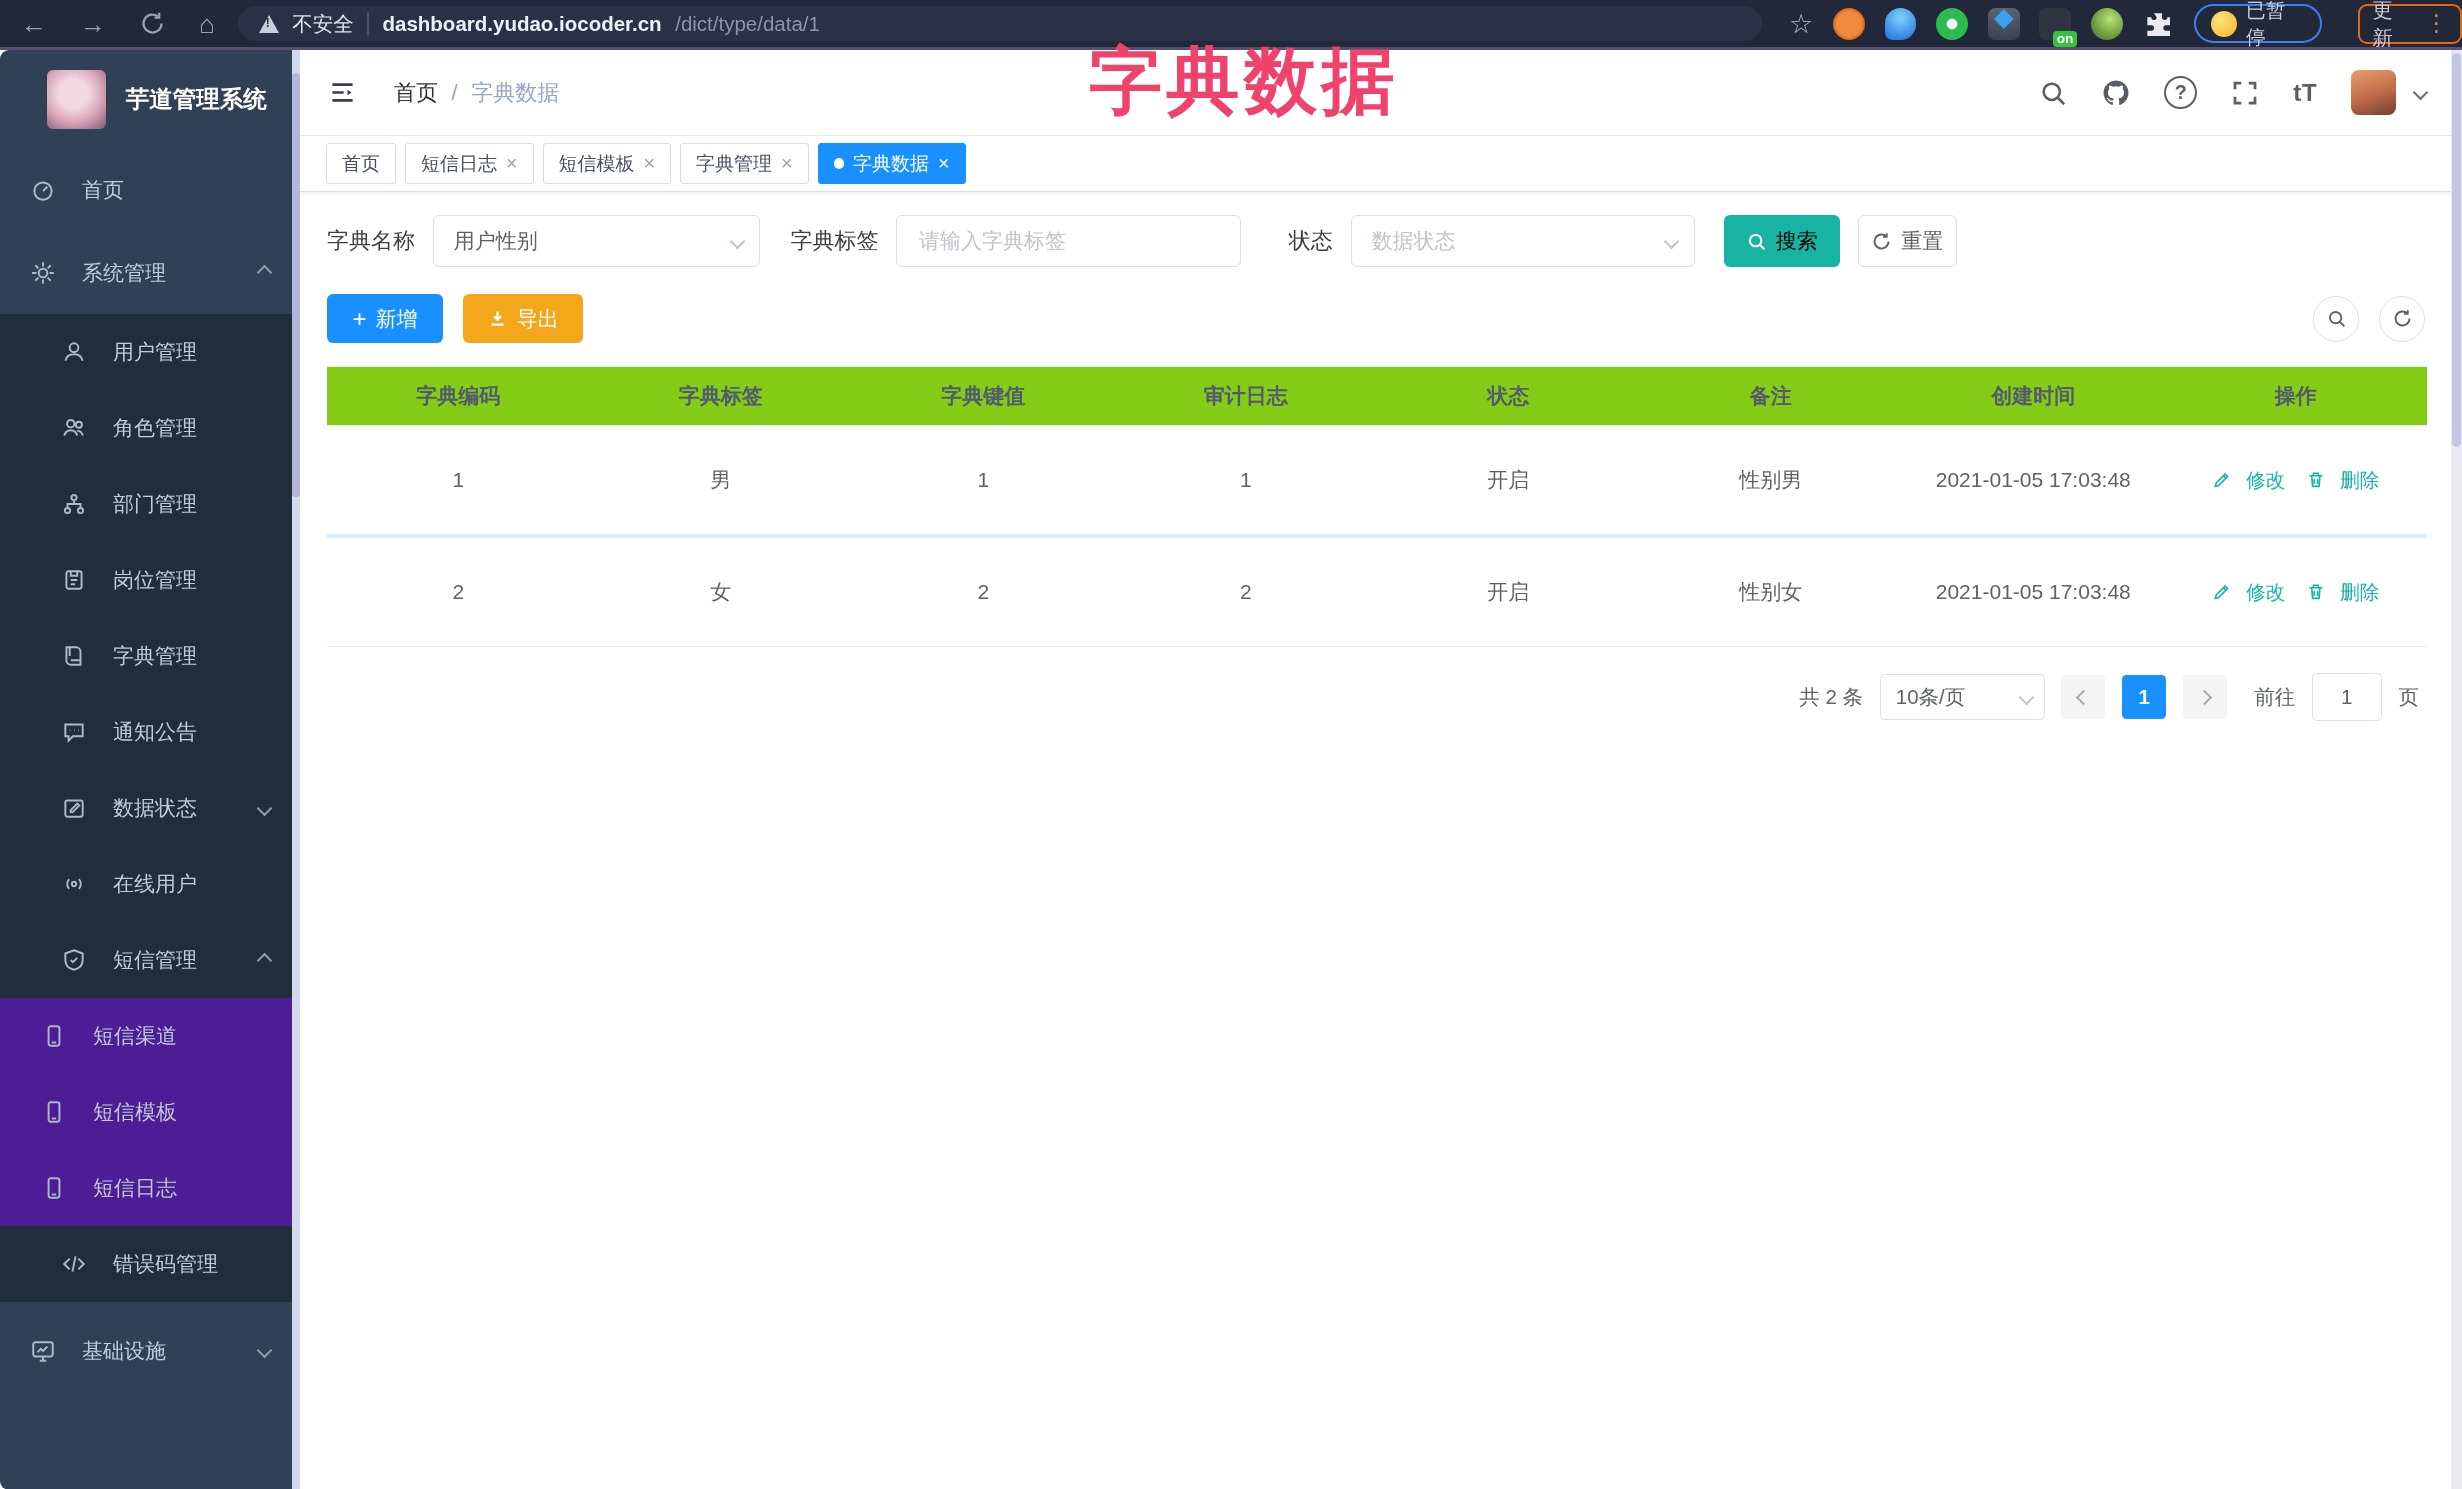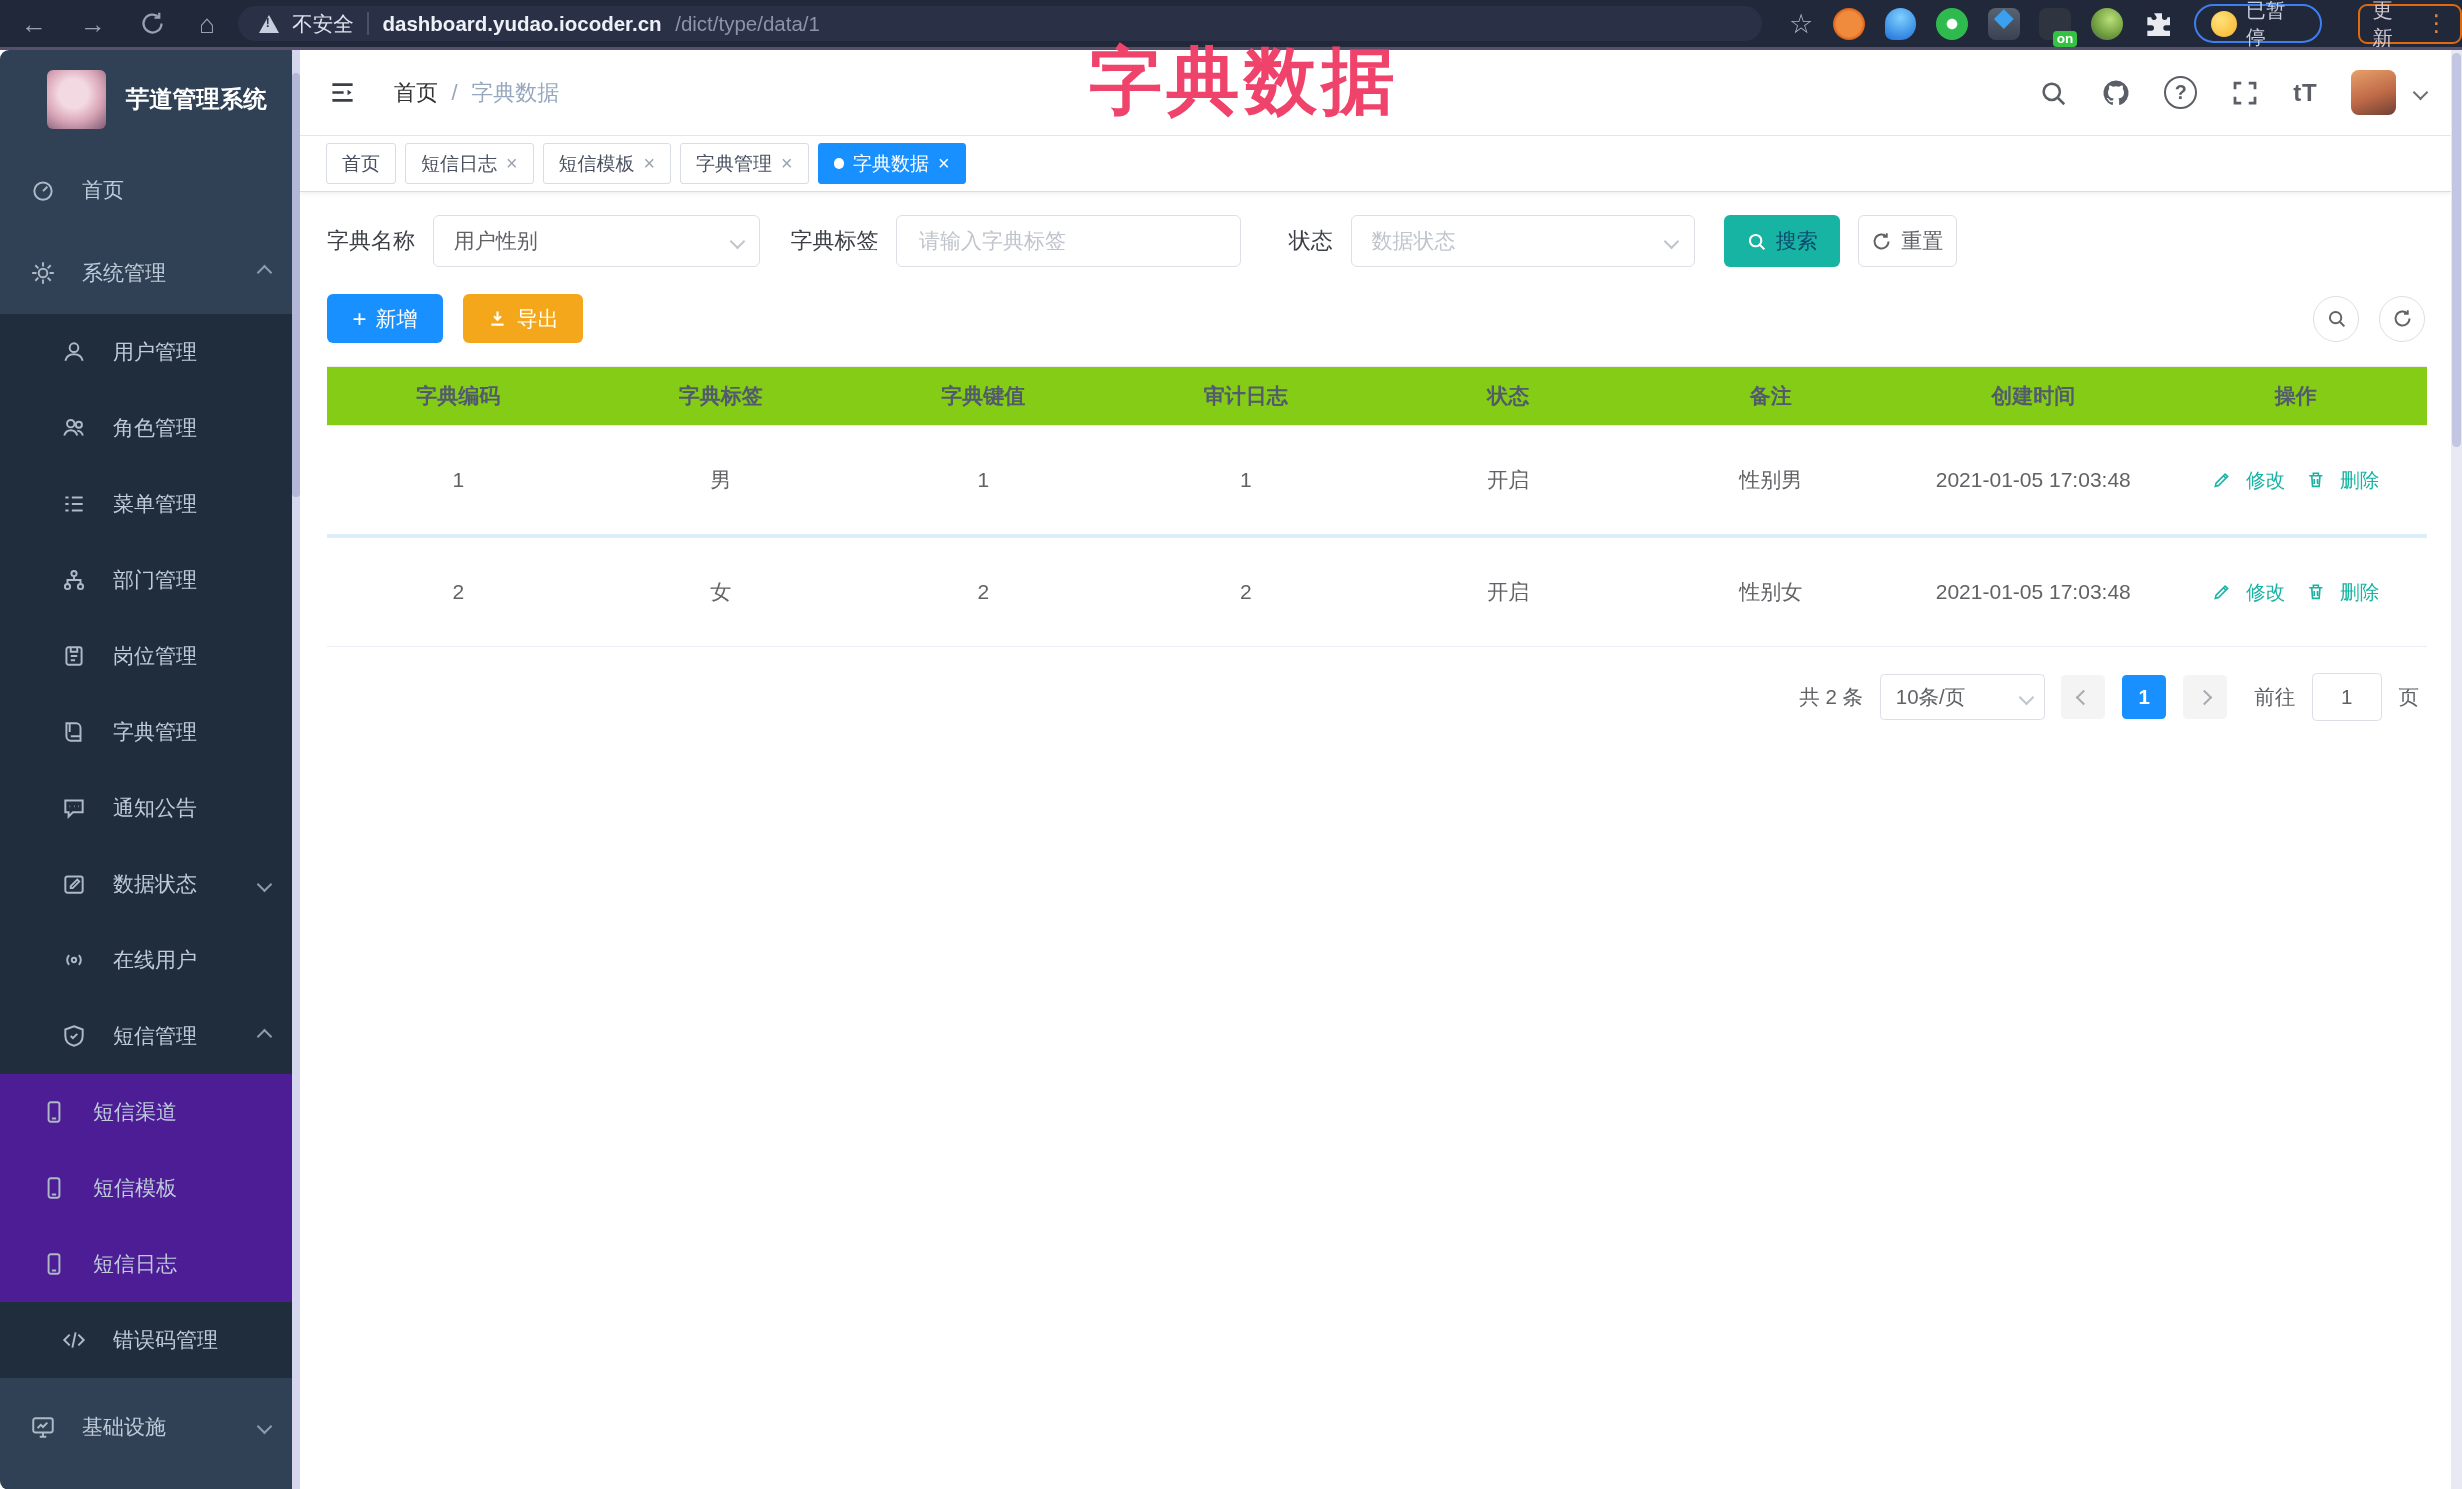--- a/index.html
+++ b/index.html
@@ -73,21 +73,21 @@
   
   #filter-row{display:flex;align-items:center;gap:18px;margin:23px 0 0 27px;}
   .f-label{font-size:22px;color:#3c3f45;font-weight:500;}
   .sel,.inp{height:50px;border:1.5px solid #dcdfe6;border-radius:6px;background:#fff;display:flex;align-items:center;padding:0 19.7px;font-size:21px;color:#606266;position:relative;}
   .sel .sel-caret{position:absolute;right:16.7px;color:#c0c4cc;}
   .placeholder{color:#c0c4cc;}
   .inp input{border:none;outline:none;font-size:21px;color:#606266;width:100%;background:transparent;font-family:inherit;}
   .inp input::placeholder{color:#c0c4cc;}
   .btn{display:flex;align-items:center;justify-content:center;gap:9px;height:50px;border-radius:6px;font-size:21px;cursor:pointer;border:1.5px solid transparent;}
   .btn .bic{width:21px;height:21px;}
-  .btn.teal{background:#17b3a3;color:#0c4a6e;width:114px;font-family:Liberation Mono, monospace;}
+  .btn.teal{background:#17b3a3;color:#000000;width:114px;font-family:Liberation Mono, monospace;}
   .btn.plain{background:#fff;color:#606266;border-color:#dcdfe6;width:97px;}
   .btn.blue{background:#1890ff;color:#fff;width:114px;height:47px;}
   .btn.orange{background:#f5a71b;color:#fff;width:118px;height:47px;}
 
   #toolbar-row{display:flex;align-items:center;margin:27px 27px 0 27px;}
   #toolbar-row .gap{width:19.7px;}
   .tool-circles{margin-left:auto;display:flex;gap:19.7px;}
   .circ-btn{width:44px;height:44px;border-radius:50%;border:1.5px solid #dcdfe6;display:flex;align-items:center;justify-content:center;color:#606266;}
   .circ-btn .cic{width:21px;height:21px;}
 
@@ -207,28 +207,20 @@
       <div class="s-item lvl2">
         <span class="s-icon">
           <svg viewBox="0 0 24 24" fill="none" stroke="currentColor" stroke-width="1.8" width="26" height="26">
               <circle cx="9" cy="8" r="3.4"></circle>
               <circle cx="16.5" cy="9" r="2.8"></circle>
               <path d="M3 19c.9-3.4 3.3-5 6-5s5.1 1.6 6 5"></path>
               <path d="M15 14.4c2.4.2 4.3 1.7 5.2 4.6"></path>
             </svg>
         </span>
         <span>角色管理</span>
-      </div>
-      <div class="s-item lvl2">
-        <span class="s-icon">
-          <svg viewBox="0 0 24 24" fill="none" stroke="currentColor" stroke-width="1.8" width="26" height="26">
-              <path d="M4 6h3M4 12h3M4 18h3M10 6h10M10 12h10M10 18h10"></path>
-            </svg>
-        </span>
-        <span>菜单管理</span>
       </div>
       <div class="s-item lvl2">
         <span class="s-icon">
           <svg viewBox="0 0 24 24" fill="none" stroke="currentColor" stroke-width="1.8" width="26" height="26">
               <circle cx="12" cy="6" r="2.4"></circle>
               <circle cx="6" cy="18" r="2.4"></circle>
               <circle cx="18" cy="18" r="2.4"></circle>
               <path d="M12 8.4V12M12 12H6v3.4M12 12h6v3.4"></path>
             </svg>
         </span>

